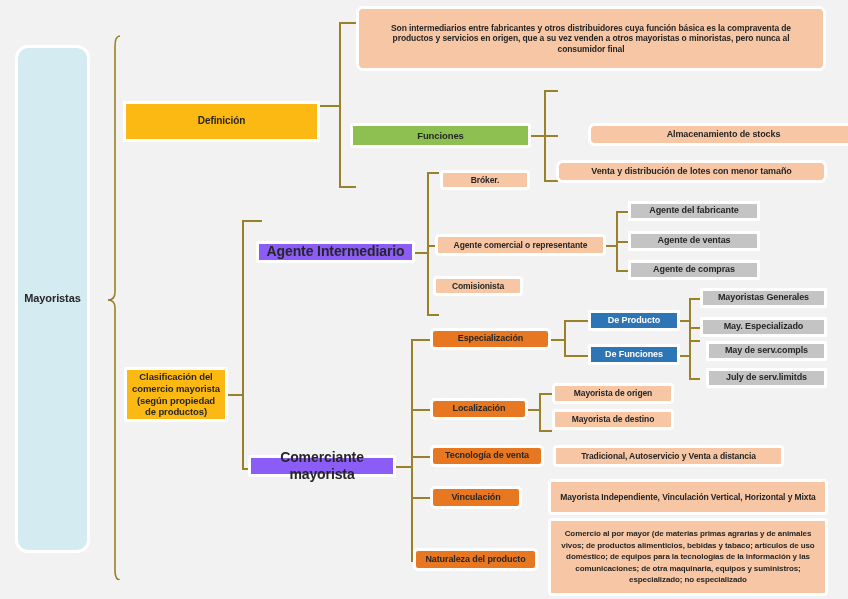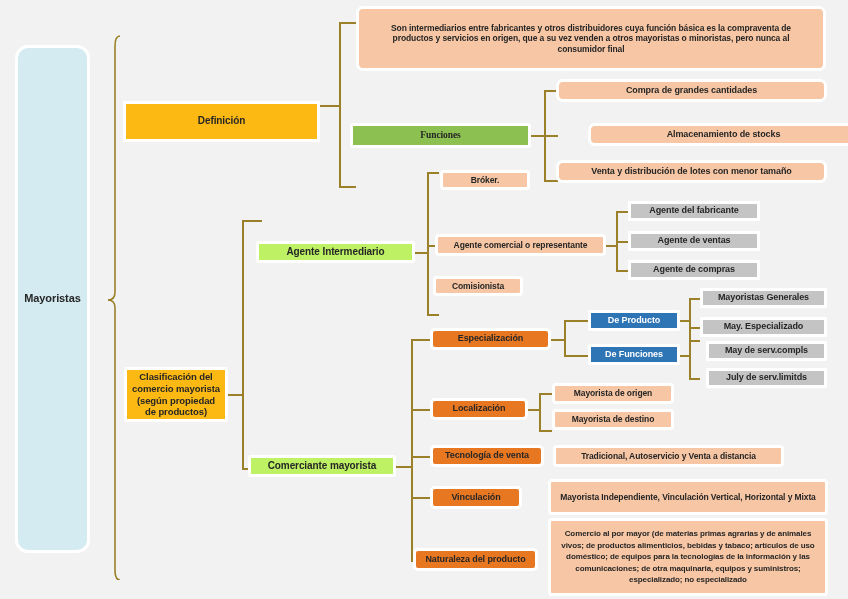--- a/index.html
+++ b/index.html
@@ -46,26 +46,25 @@
   }
   .n-gold-r {
     background: #fdb913;
     border-radius: 2px;
     font-size: 9.5px;
   }
   .n-green {
     background: #8cc152;
     border-radius: 3px;
     font-size: 9.5px;
-    font-family: Liberation Serif, serif;
   }
   .n-green2 {
-    background: #bef264;
+    background: #8b5cf6;
     border-radius: 3px;
-    font-size: 10px;
+    font-size: 14px;
   }
   .n-peach {
     background: #f7c6a4;
     border-radius: 7px;
     font-size: 9px;
   }
   .n-peach-sq {
     background: #f7c6a4;
     border-radius: 4px;
     font-size: 8.5px;
@@ -179,23 +178,20 @@
   </div>
 
   <div class="node n-peach" style="left:356px; top:6px; width:470px; height:65px; font-size:8.5px;">
     <span class="txt" style="padding:0 12px;">Son intermediarios entre fabricantes y otros distribuidores cuya función básica es la compraventa de productos y servicios en origen, que a su vez venden a otros mayoristas o minoristas, pero nunca al consumidor final</span>
   </div>
 
   <div class="node n-green" style="left:350px; top:123px; width:181px; height:25px;">
     <span class="txt">Funciones</span>
   </div>
 
-  <div class="node n-peach" style="left:556px; top:79px; width:271px; height:23px;">
-    <span class="txt">Compra de grandes cantidades</span>
-  </div>
   <div class="node n-peach" style="left:588px; top:123px; width:271px; height:23px;">
     <span class="txt">Almacenamiento de stocks</span>
   </div>
   <div class="node n-peach" style="left:556px; top:160px; width:271px; height:23px;">
     <span class="txt">Venta y distribución de lotes con menor tamaño</span>
   </div>
 
   <div class="node n-gold-r" style="left:124px; top:367px; width:104px; height:55px;">
     <span class="txt">Clasificación del comercio mayorista (según propiedad de productos)</span>
   </div>

